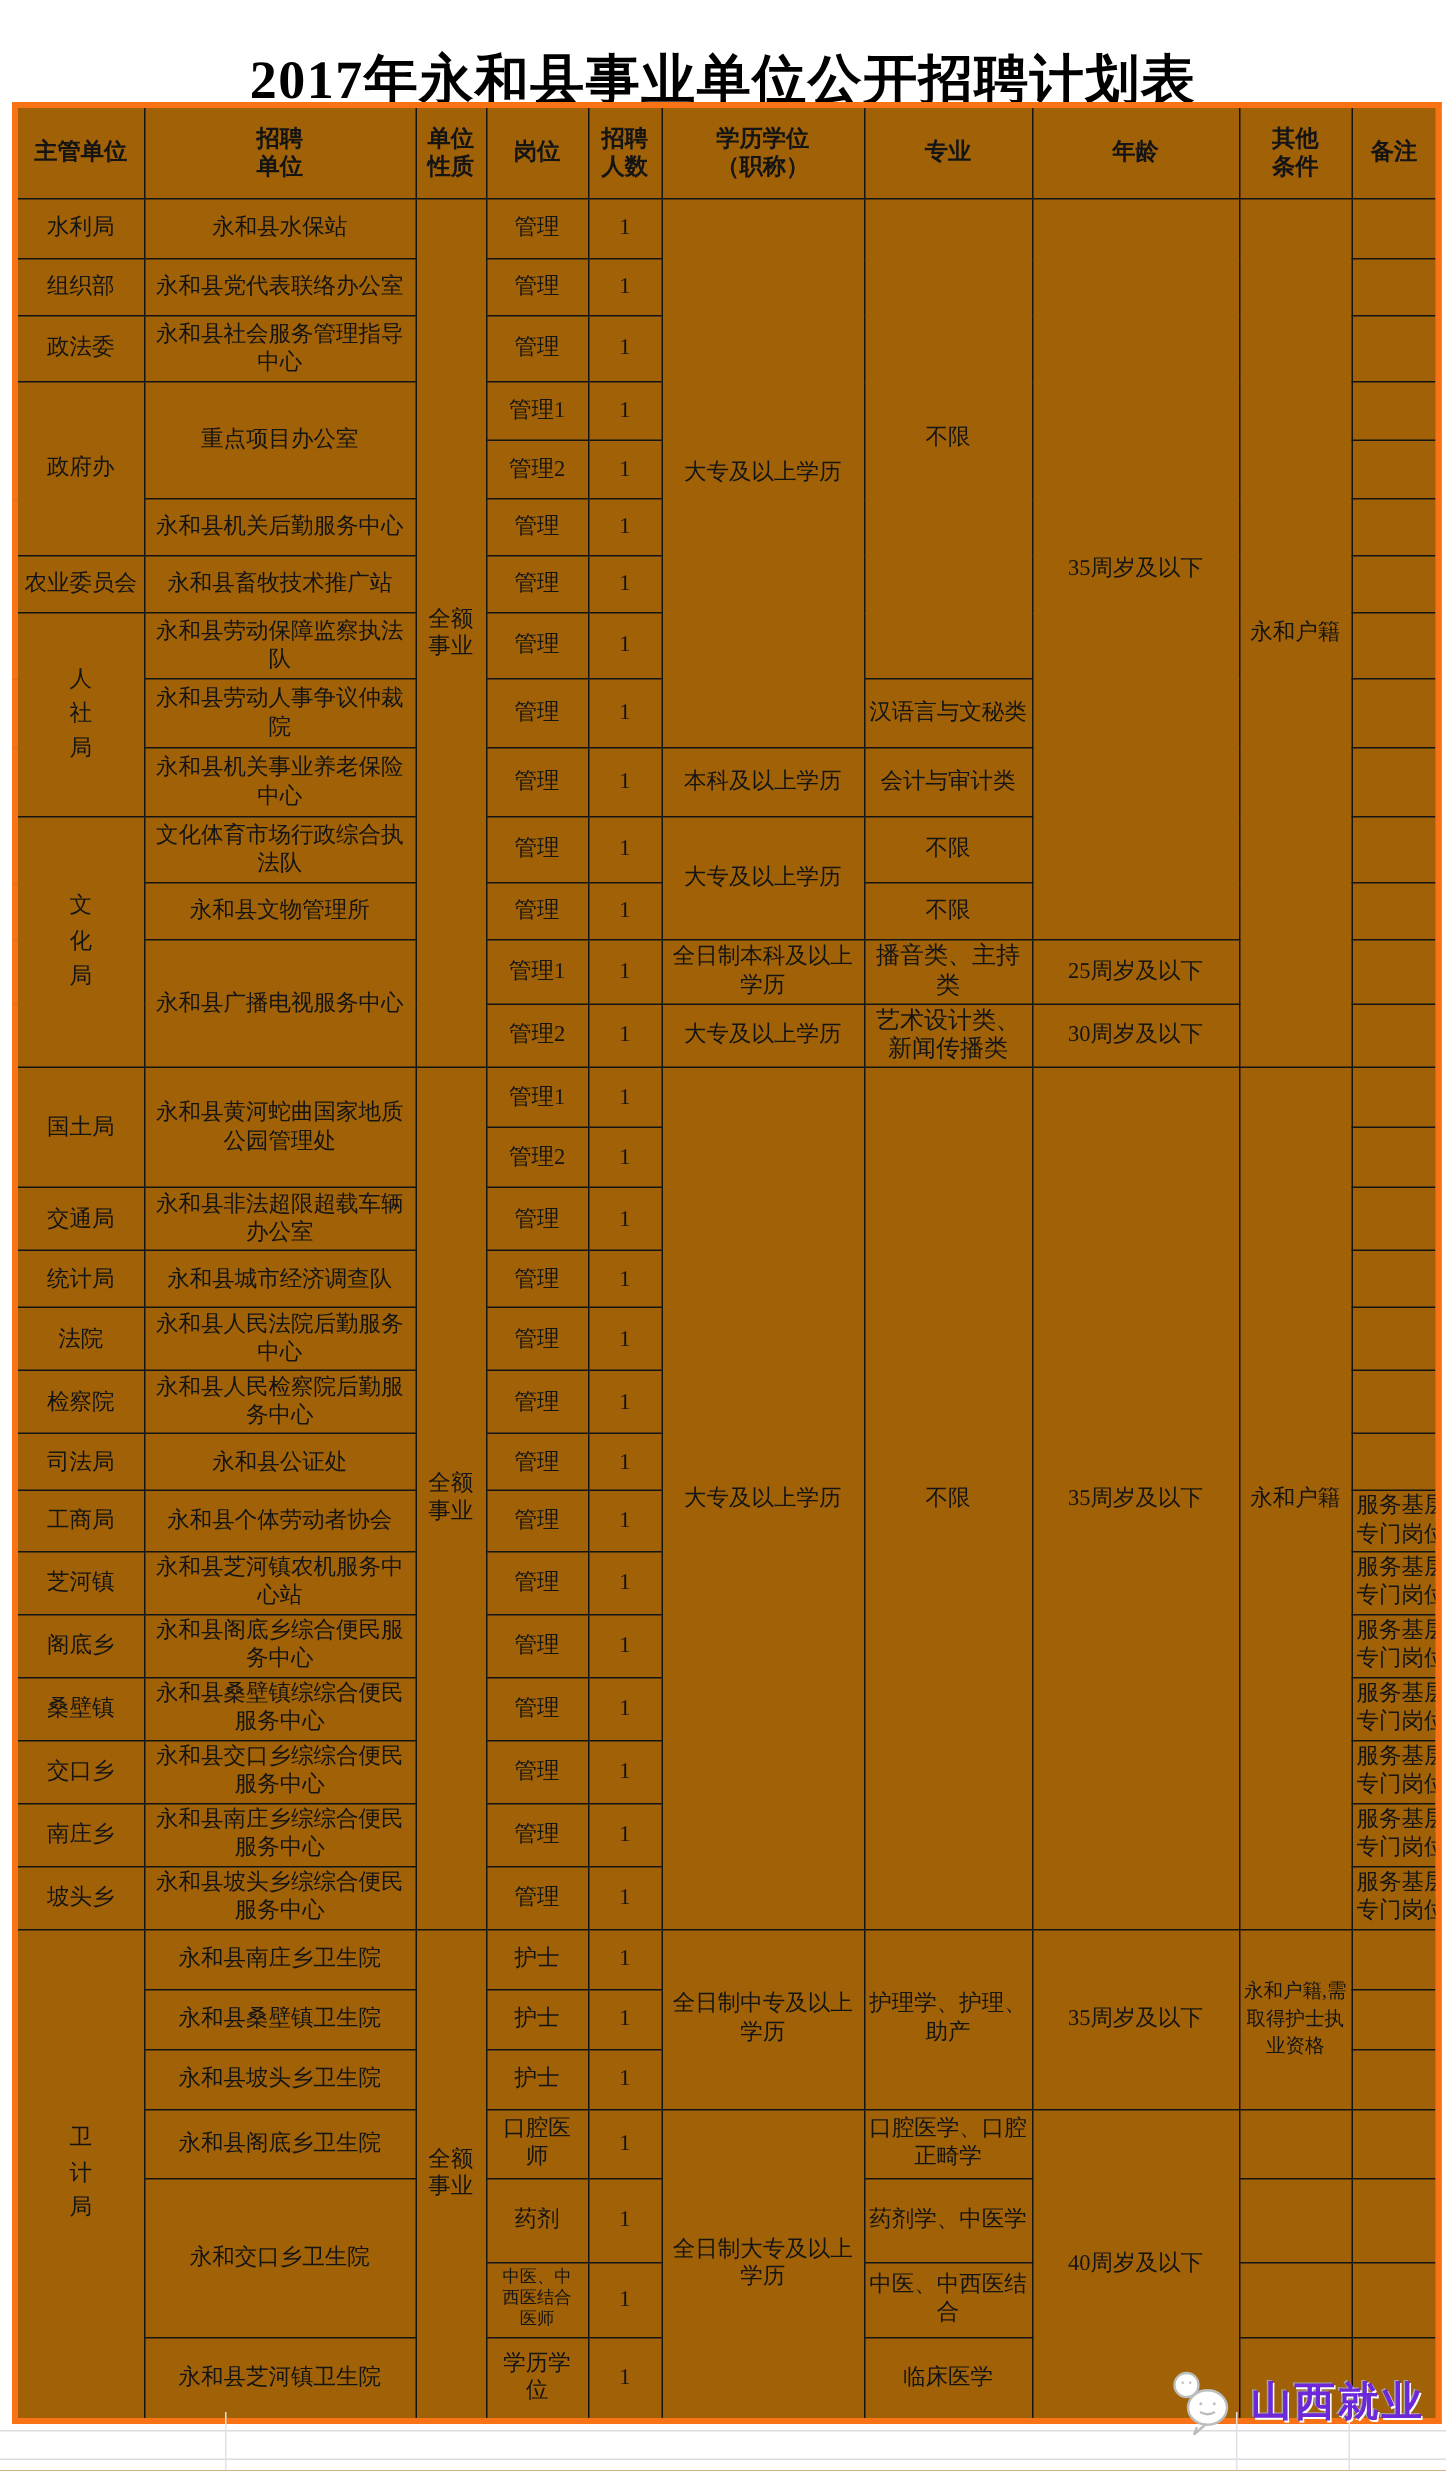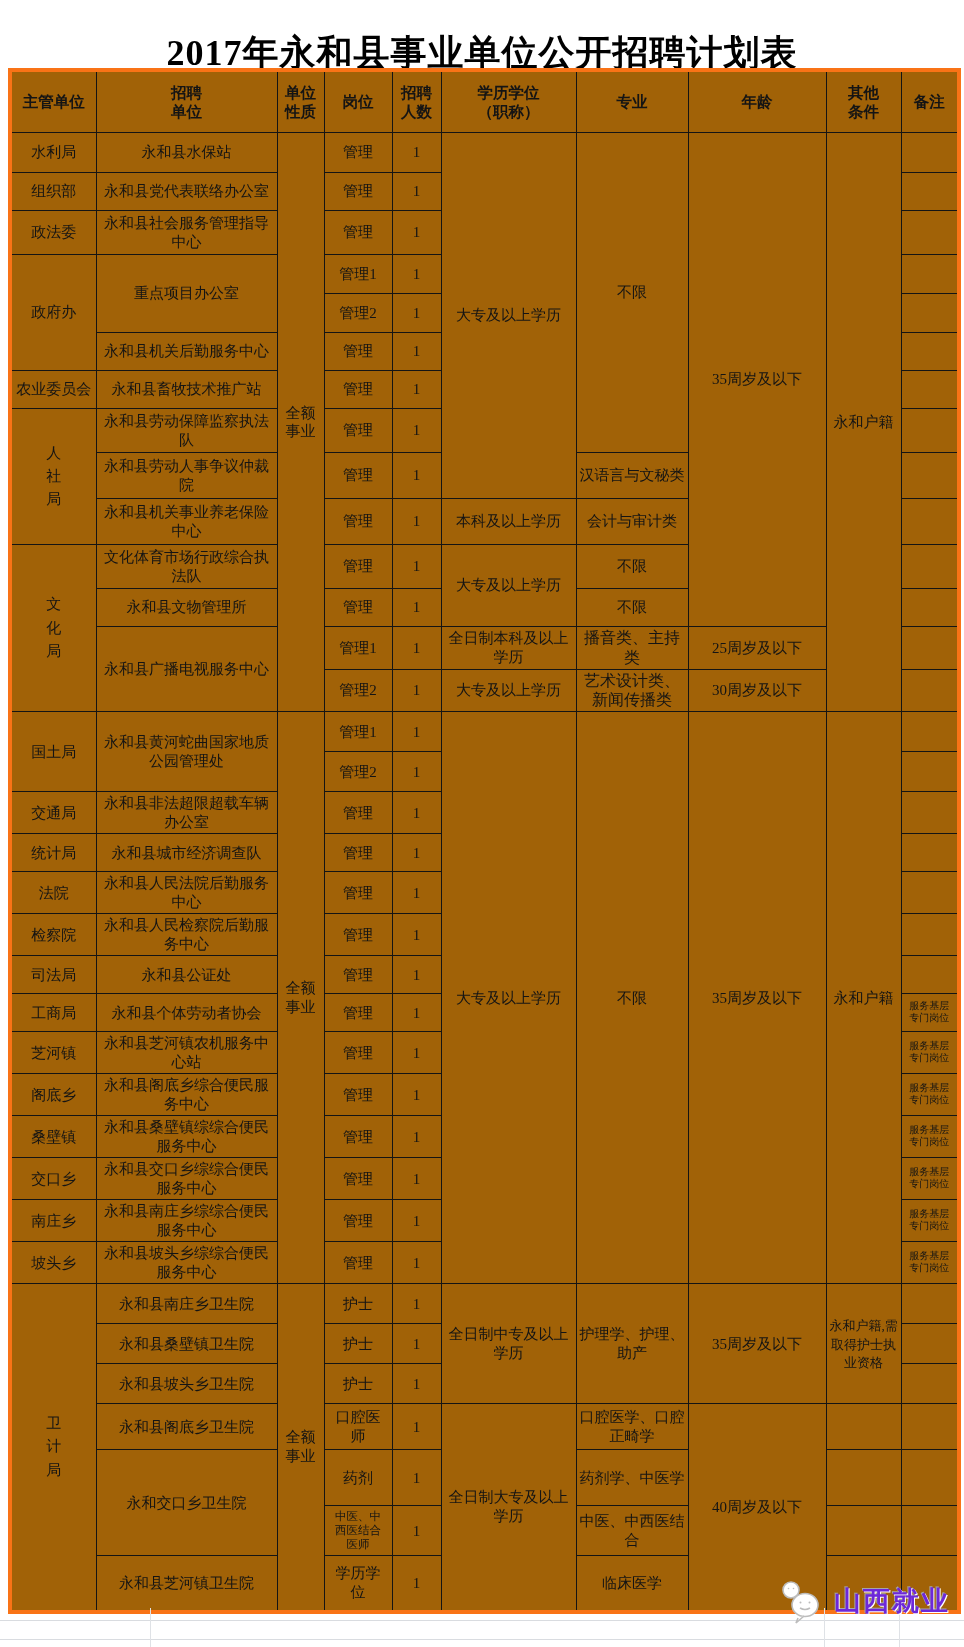--- a/index.html
+++ b/index.html
@@ -23,21 +23,21 @@
     color:#141414;
   }
   table.plan th { font-weight:bold; white-space:pre-line; height:58px; font-size:15.5px; }
   
   .v   { display:inline-block; width:1.1em;  word-break:break-all; line-height:1.55; }
   .n   { display:inline-block; width:2.2em;  word-break:break-all; }
   .w3  { display:inline-block; width:3.3em;  word-break:break-all; }
   .sm  { font-size:16px; }
   .s13 { font-size:13px; }
   .xs  { font-size:11.5px; display:inline-block; width:4.8em; word-break:break-all; }
-  .rmk { font-size:10px; display:inline-block; width:4.1em; word-break:break-all; }
+  .rmk { font-size:15px; display:inline-block; width:4.1em; word-break:break-all; }
   .watermark {
     position:absolute; left:778px; top:1578px; display:flex; align-items:center;
     color:#b9b9b9; z-index:5; user-select:none;
   }
   .watermark .wm-text {
     font-size:27px; font-weight:bold; letter-spacing:2px; color:#6d28d9;
     text-shadow:1px 1px 0 #ffffff, -1px -1px 0 #a6a6a6;
   }
   .watermark svg { margin-right:4px; }
   .gl-h { position:absolute; left:0; width:964px; height:1px; background:#d9dce0; }

